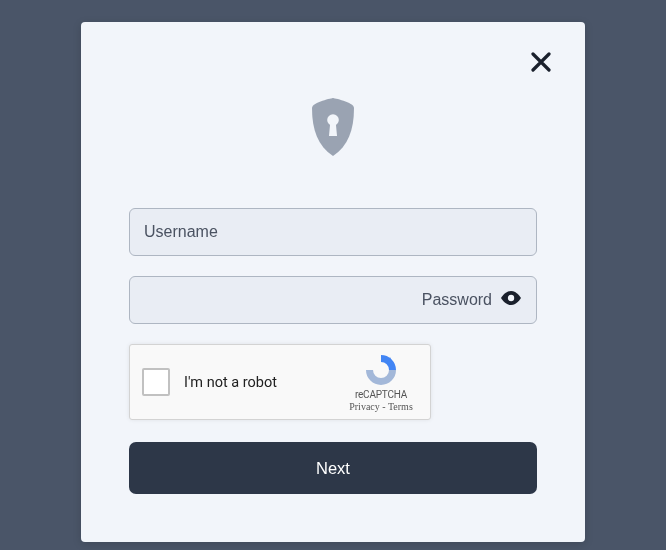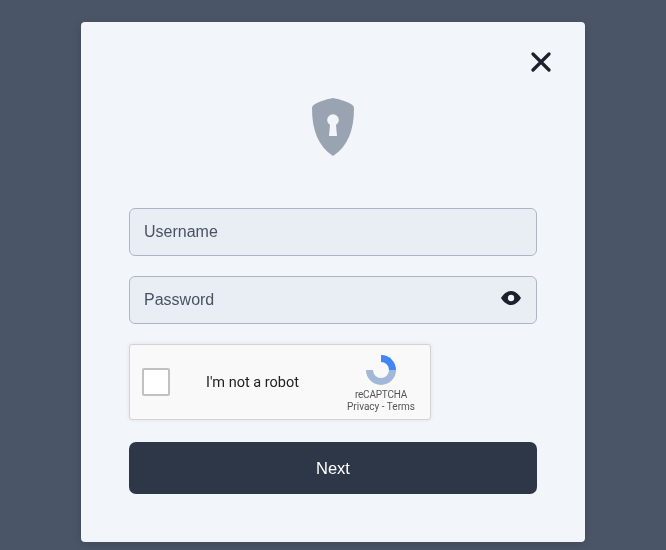--- a/index.html
+++ b/index.html
@@ -76,21 +76,20 @@
       height: 76px;
       background: #f9f9f9;
       border: 1px solid #d3d3d3;
       border-radius: 3px;
       display: flex;
       align-items: center;
       padding: 0 12px;
       box-shadow: 0 0 4px rgba(0,0,0,0.08);
       margin-bottom: 22px;
       position: relative;
-      gap: 22px;
     }
     .recaptcha-checkbox {
       width: 28px;
       height: 28px;
       background: #fff;
       border: 2px solid #c1c1c1;
       border-radius: 2px;
       cursor: pointer;
       flex-shrink: 0;
     }
@@ -116,20 +115,21 @@
     .recaptcha-brand {
       font-size: 10px;
       color: #555;
       margin-top: 2px;
       letter-spacing: -0.2px;
     }
     .recaptcha-links {
       font-size: 10px;
       color: #555;
       margin-top: 1px;
+      font-family: Liberation Serif, serif;
     }
     .recaptcha-links a {
       color: #555;
       text-decoration: none;
       cursor: pointer;
     }
     .next-btn {
       width: 100%;
       height: 52px;
       background: #2d3748;
@@ -162,21 +162,21 @@
         <path d="M24.2 27 L23 40 L31 40 L29.8 27 Z" fill="#f2f5fa"></path>
       </svg>
     </span>
   </div>
 
   <div class="input-wrap">
     <input type="text" class="text-input" placeholder="Username" style="">
   </div>
 
   <div class="input-wrap">
-    <input type="password" class="text-input" style="padding-right: 44px;" placeholder="Password">
+    <input type="password" class="text-input" style="padding-right: 44px; text-align: right;" placeholder="Password">
     <div class="eye-btn">
       <span>
         <svg width="24" height="24" viewBox="0 0 24 24">
           <path d="M12 5 C6 5 2 12 2 12 C2 12 6 19 12 19 C18 19 22 12 22 12 C22 12 18 5 12 5 Z" fill="#1a202c"></path>
           <circle cx="12" cy="12" r="3.2" fill="#f2f5fa"></circle>
         </svg>
       </span>
     </div>
   </div>
 

